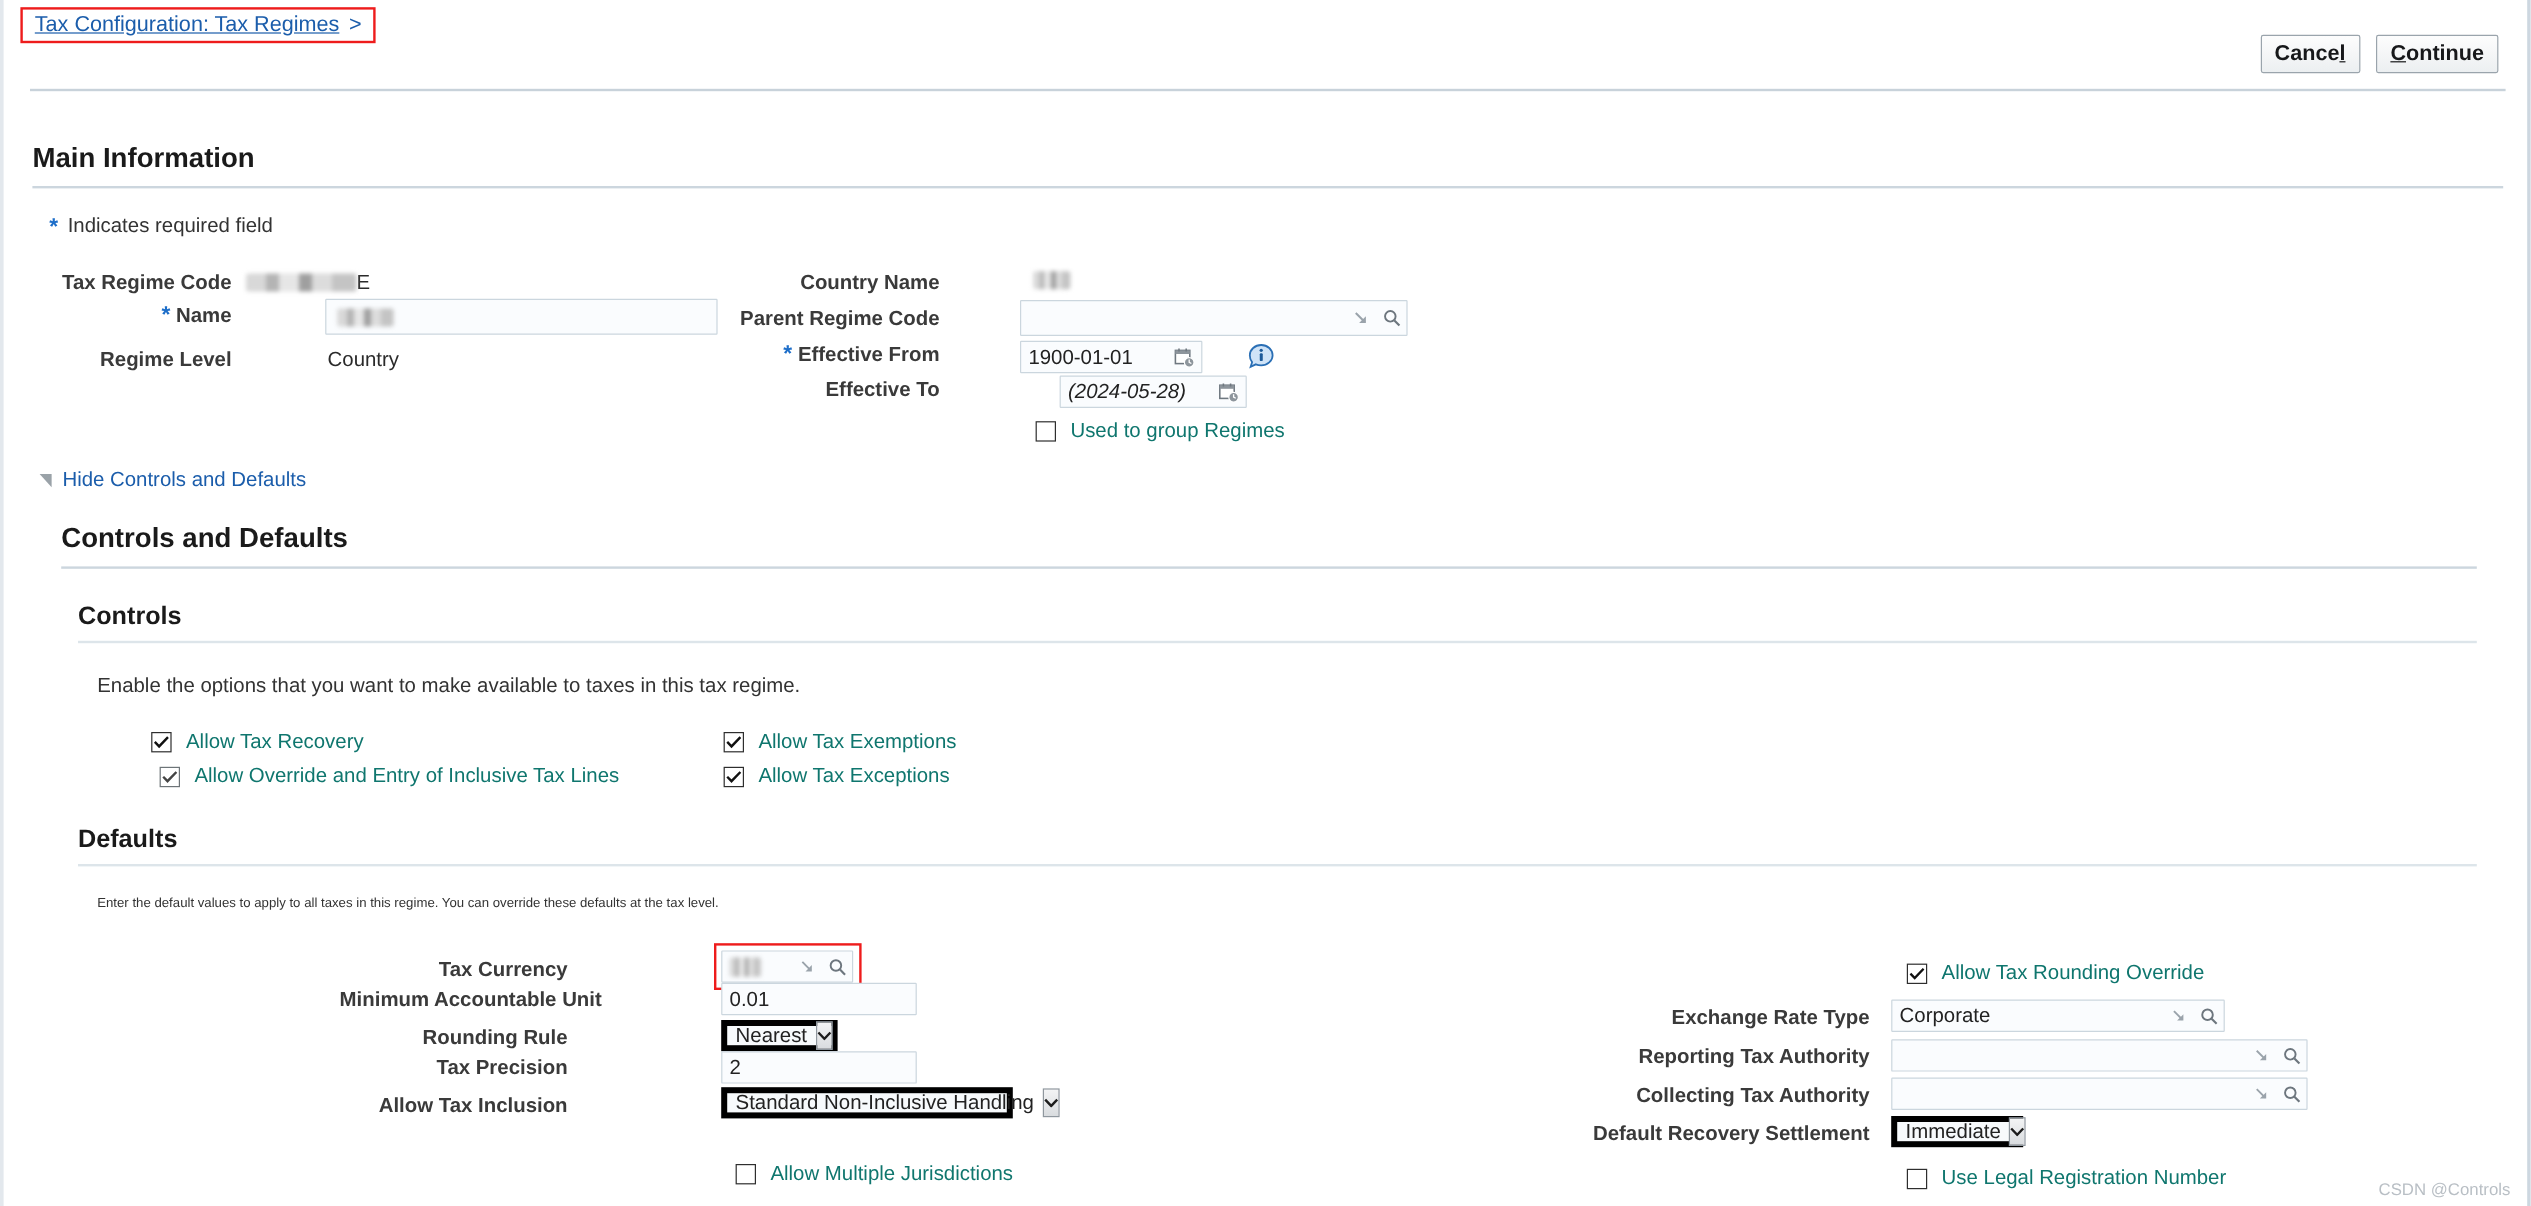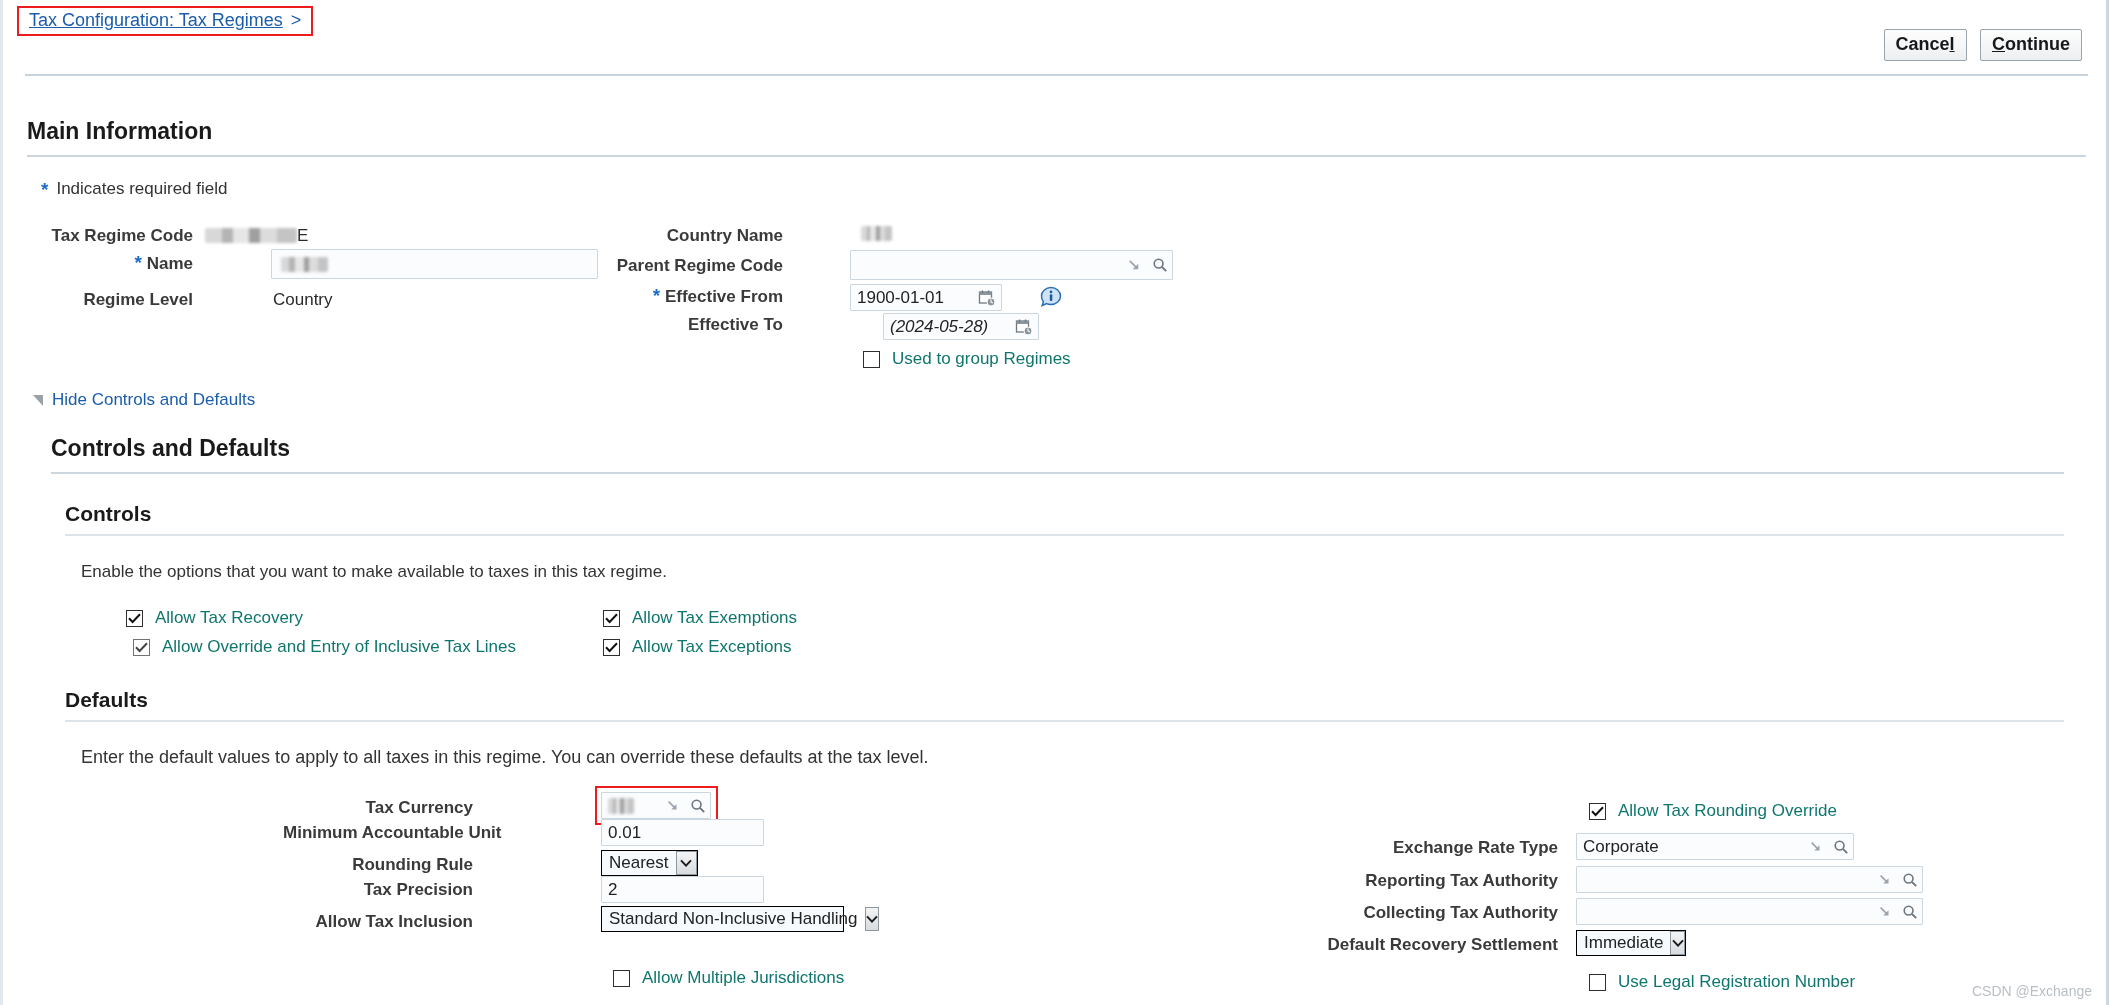--- a/index.html
+++ b/index.html
@@ -165,21 +165,21 @@
   .disclosure a {
     margin-left: 9px; font-size: 17px; color: #1b5dab;
     text-decoration: none; cursor: pointer;
   }
 
   
   .sel {
     position: absolute;
     display: inline-flex; align-items: center;
     background: #f7fafc;
-    border: 1px solid #000000;
+    border: 5px solid #000000;
     height: 26px;
     cursor: pointer;
   }
   .sel .txt { font-size: 17px; color: #222; padding: 0 7px; white-space: nowrap; }
   .sel .arrow-btn {
     width: 23px; height: 24px;
     background: linear-gradient(#f3f4f5,#d9dcdf);
     border-left: 1px solid #9aa4ac;
     border: 1px solid #8f979e;
     margin-left: auto;
@@ -346,21 +346,21 @@
       <svg class="mk" width="13" height="11" viewBox="0 0 13 11">
         <path d="M1 5.3 L4.6 9 L12 1.3" stroke="#111" stroke-width="2" fill="none"></path>
       </svg>
     </span>
     <span class="cb-label">Allow Tax Exceptions</span>
   </div>
 
   <div class="sec-h2" style="left:62px; top:688px;">Defaults</div>
   <div class="sec-rule" style="left:62px; top:720px; width:1999px; height:2px; background:#dde5ea;"></div>
 
-  <div class="f-value" style="left:78px; top:747px; font-size:18px; color:#333;">Enter the default values to apply to all taxes in this regime. You can override these defaults at the tax level.</div>
+  <div class="f-value" style="left:78px; top:747px; font-size:11px; color:#333;">Enter the default values to apply to all taxes in this regime. You can override these defaults at the tax level.</div>
 
   <div class="f-label" style="left:280px; top:798px; width:190px;">Tax Currency</div>
   <div class="lov-wrap" style="left:598px; top:792px; width:110px; height:27px;">
     <input class="t-input" type="text" style="height: 27px; padding-right: 48px;" value="">
     <span class="redact currency-blur" style="position:absolute; left:7px; top:6px;"></span>
     <span class="lov-icons">
       <svg class="ic" width="14" height="14" viewBox="0 0 16 16">
         <path d="M3 3 L11 11" stroke="#9aa3ab" stroke-width="1.8" fill="none"></path>
         <path d="M12 12 L6 12 L12 6 Z" fill="#9aa3ab"></path>
       </svg>
@@ -469,15 +469,15 @@
     </span>
   </div>
 
   <div class="cb-row" style="left:1586px; top:972px;">
     <span class="cbx">
       
     </span>
     <span class="cb-label">Use Legal Registration Number</span>
   </div>
 
-  <div class="watermark">CSDN @Exchange</div>
+  <div class="watermark">CSDN @Controls</div>
 
 </div>
 
 </body></html>

